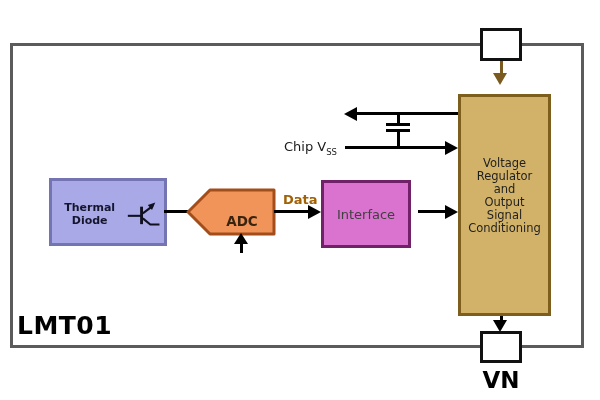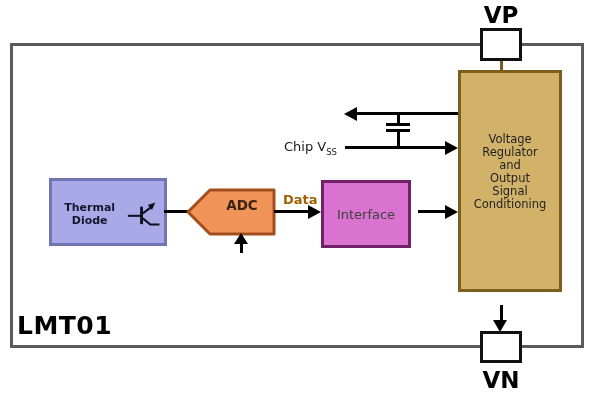--- a/index.html
+++ b/index.html
@@ -58,22 +58,22 @@
   .tri { position: absolute; width: 0; height: 0; z-index: 2; }
   .tri.right { border-top: 7px solid transparent; border-bottom: 7px solid transparent; border-left: 13px solid #000; }
   .tri.left  { border-top: 7px solid transparent; border-bottom: 7px solid transparent; border-right: 13px solid #000; }
   .tri.down  { border-left: 7px solid transparent; border-right: 7px solid transparent; border-top: 12px solid #000; }
   .tri.up    { border-left: 7px solid transparent; border-right: 7px solid transparent; border-bottom: 11px solid #000; }
   .tri.brown.down { border-top-color: var(--vp-arrow, #7a5a1e); }
   .brown-line { background: var(--vp-arrow, #7a5a1e); }
   
   .regulator-block {
     position: absolute;
-    left: 458px; top: 70px;
-    width: 104px; height: 222px;
+    left: 458px; top: 94px;
+    width: 93px; height: 222px;
     background: var(--regulator-fill, #d2b269);
     border: 3px solid var(--regulator-border, #7d5e1d);
     display: flex; align-items: center; justify-content: center;
     z-index: 2;
   }
   .regulator-text {
     text-align: center;
     font-size: 11.5px;
     line-height: 13px;
     color: #1f1f1f;
@@ -117,21 +117,21 @@
     border: 3px solid var(--vref-border, #6e5c16);
     display: flex; align-items: center; justify-content: center;
     font-size: 13.5px;
     font-weight: 700;
     color: #3d3000;
     z-index: 2;
   }
   .adc-shape-svg { position: absolute; left: 185px; top: 188px; z-index: 2; }
   .adc-label {
     position: absolute;
-    left: 210px; top: 184px;
+    left: 210px; top: 200px;
     width: 64px; height: 42px;
     display: flex; align-items: center; justify-content: center;
     font-size: 13.5px;
     font-weight: 600;
     color: #3a2410;
     z-index: 3;
   }
   
   .net-label {
     position: absolute;
@@ -153,21 +153,20 @@
   }
 </style>
 </head>
 <body>
 
 <div class="stage">
 
   <div class="outer-frame"></div>
   <div class="chip-label">LMT01</div>
 
-  <div class="pin-label vp">VP</div>
   <div class="pin-box vp"></div>
   <div class="vline brown-line" style="left:500px; top:60px; height:15px;"></div>
   <div class="tri down brown" style="left:493px; top:73px;"></div>
 
   <div class="vline" style="left:500px; top:305px; height:17px;"></div>
   <div class="tri down" style="left:493px; top:320px;"></div>
   <div class="pin-box vn"></div>
   <div class="pin-label vn">VN</div>
 
   <div class="regulator-block">

